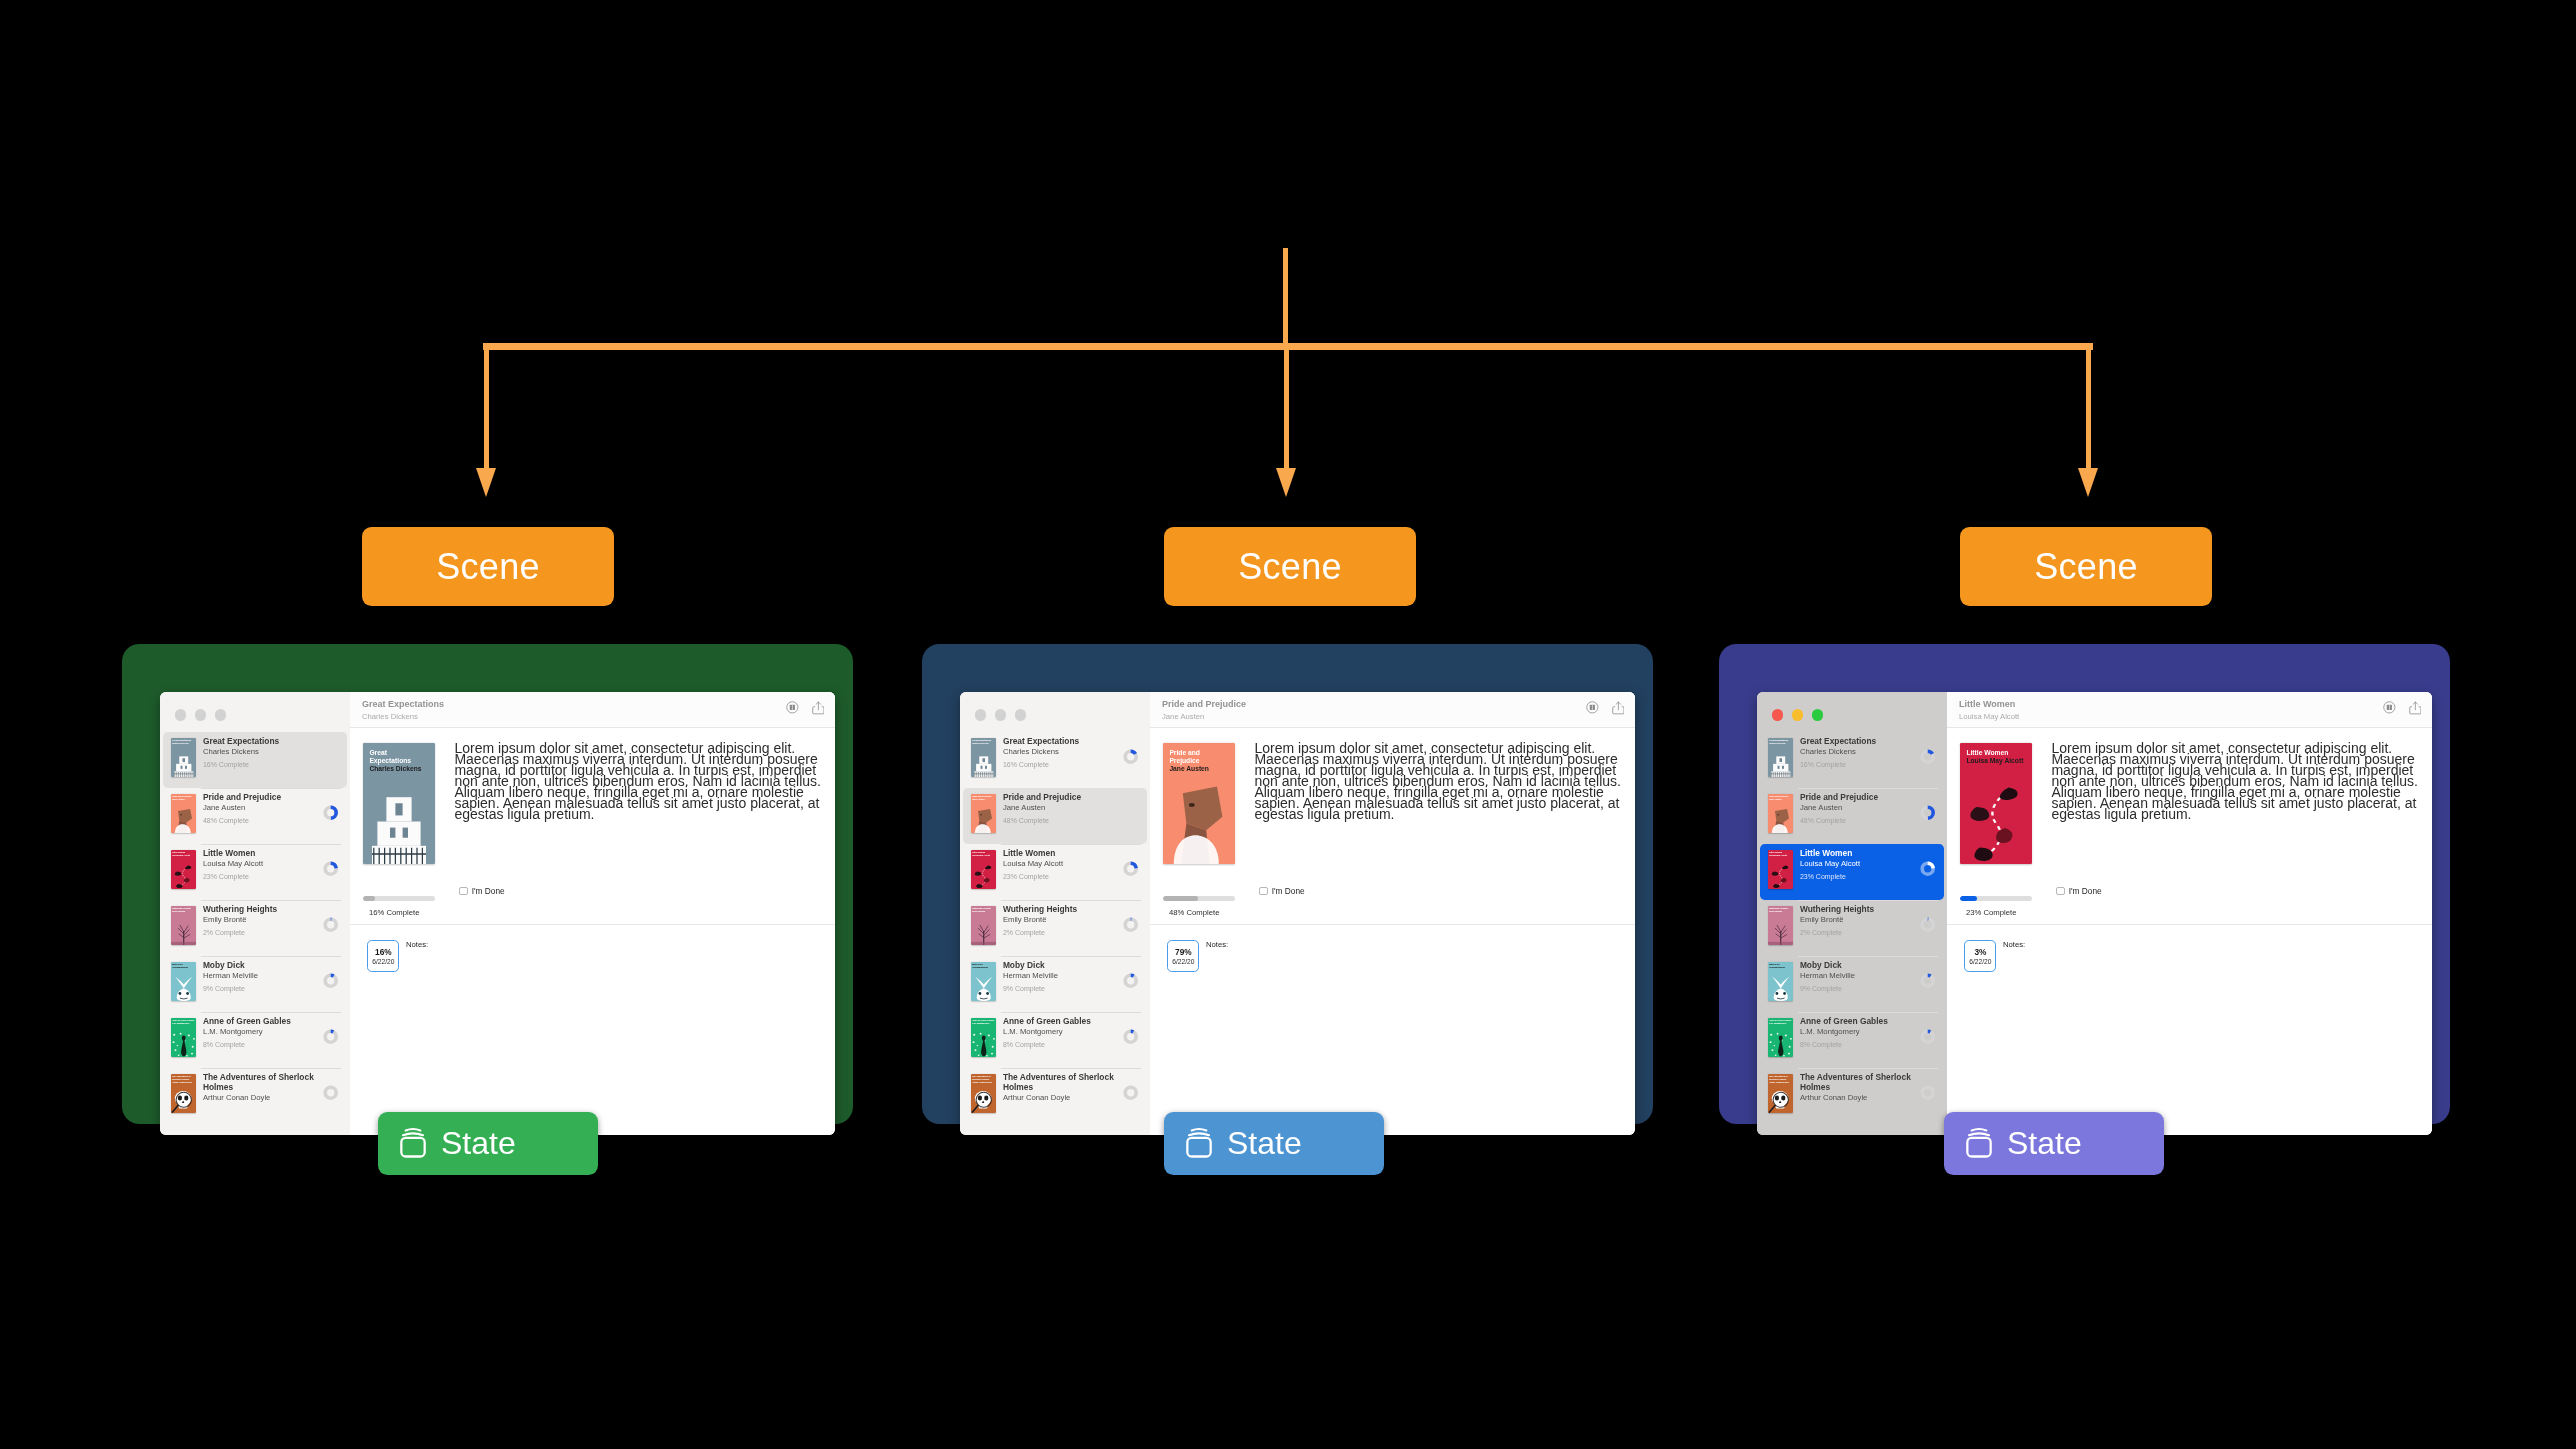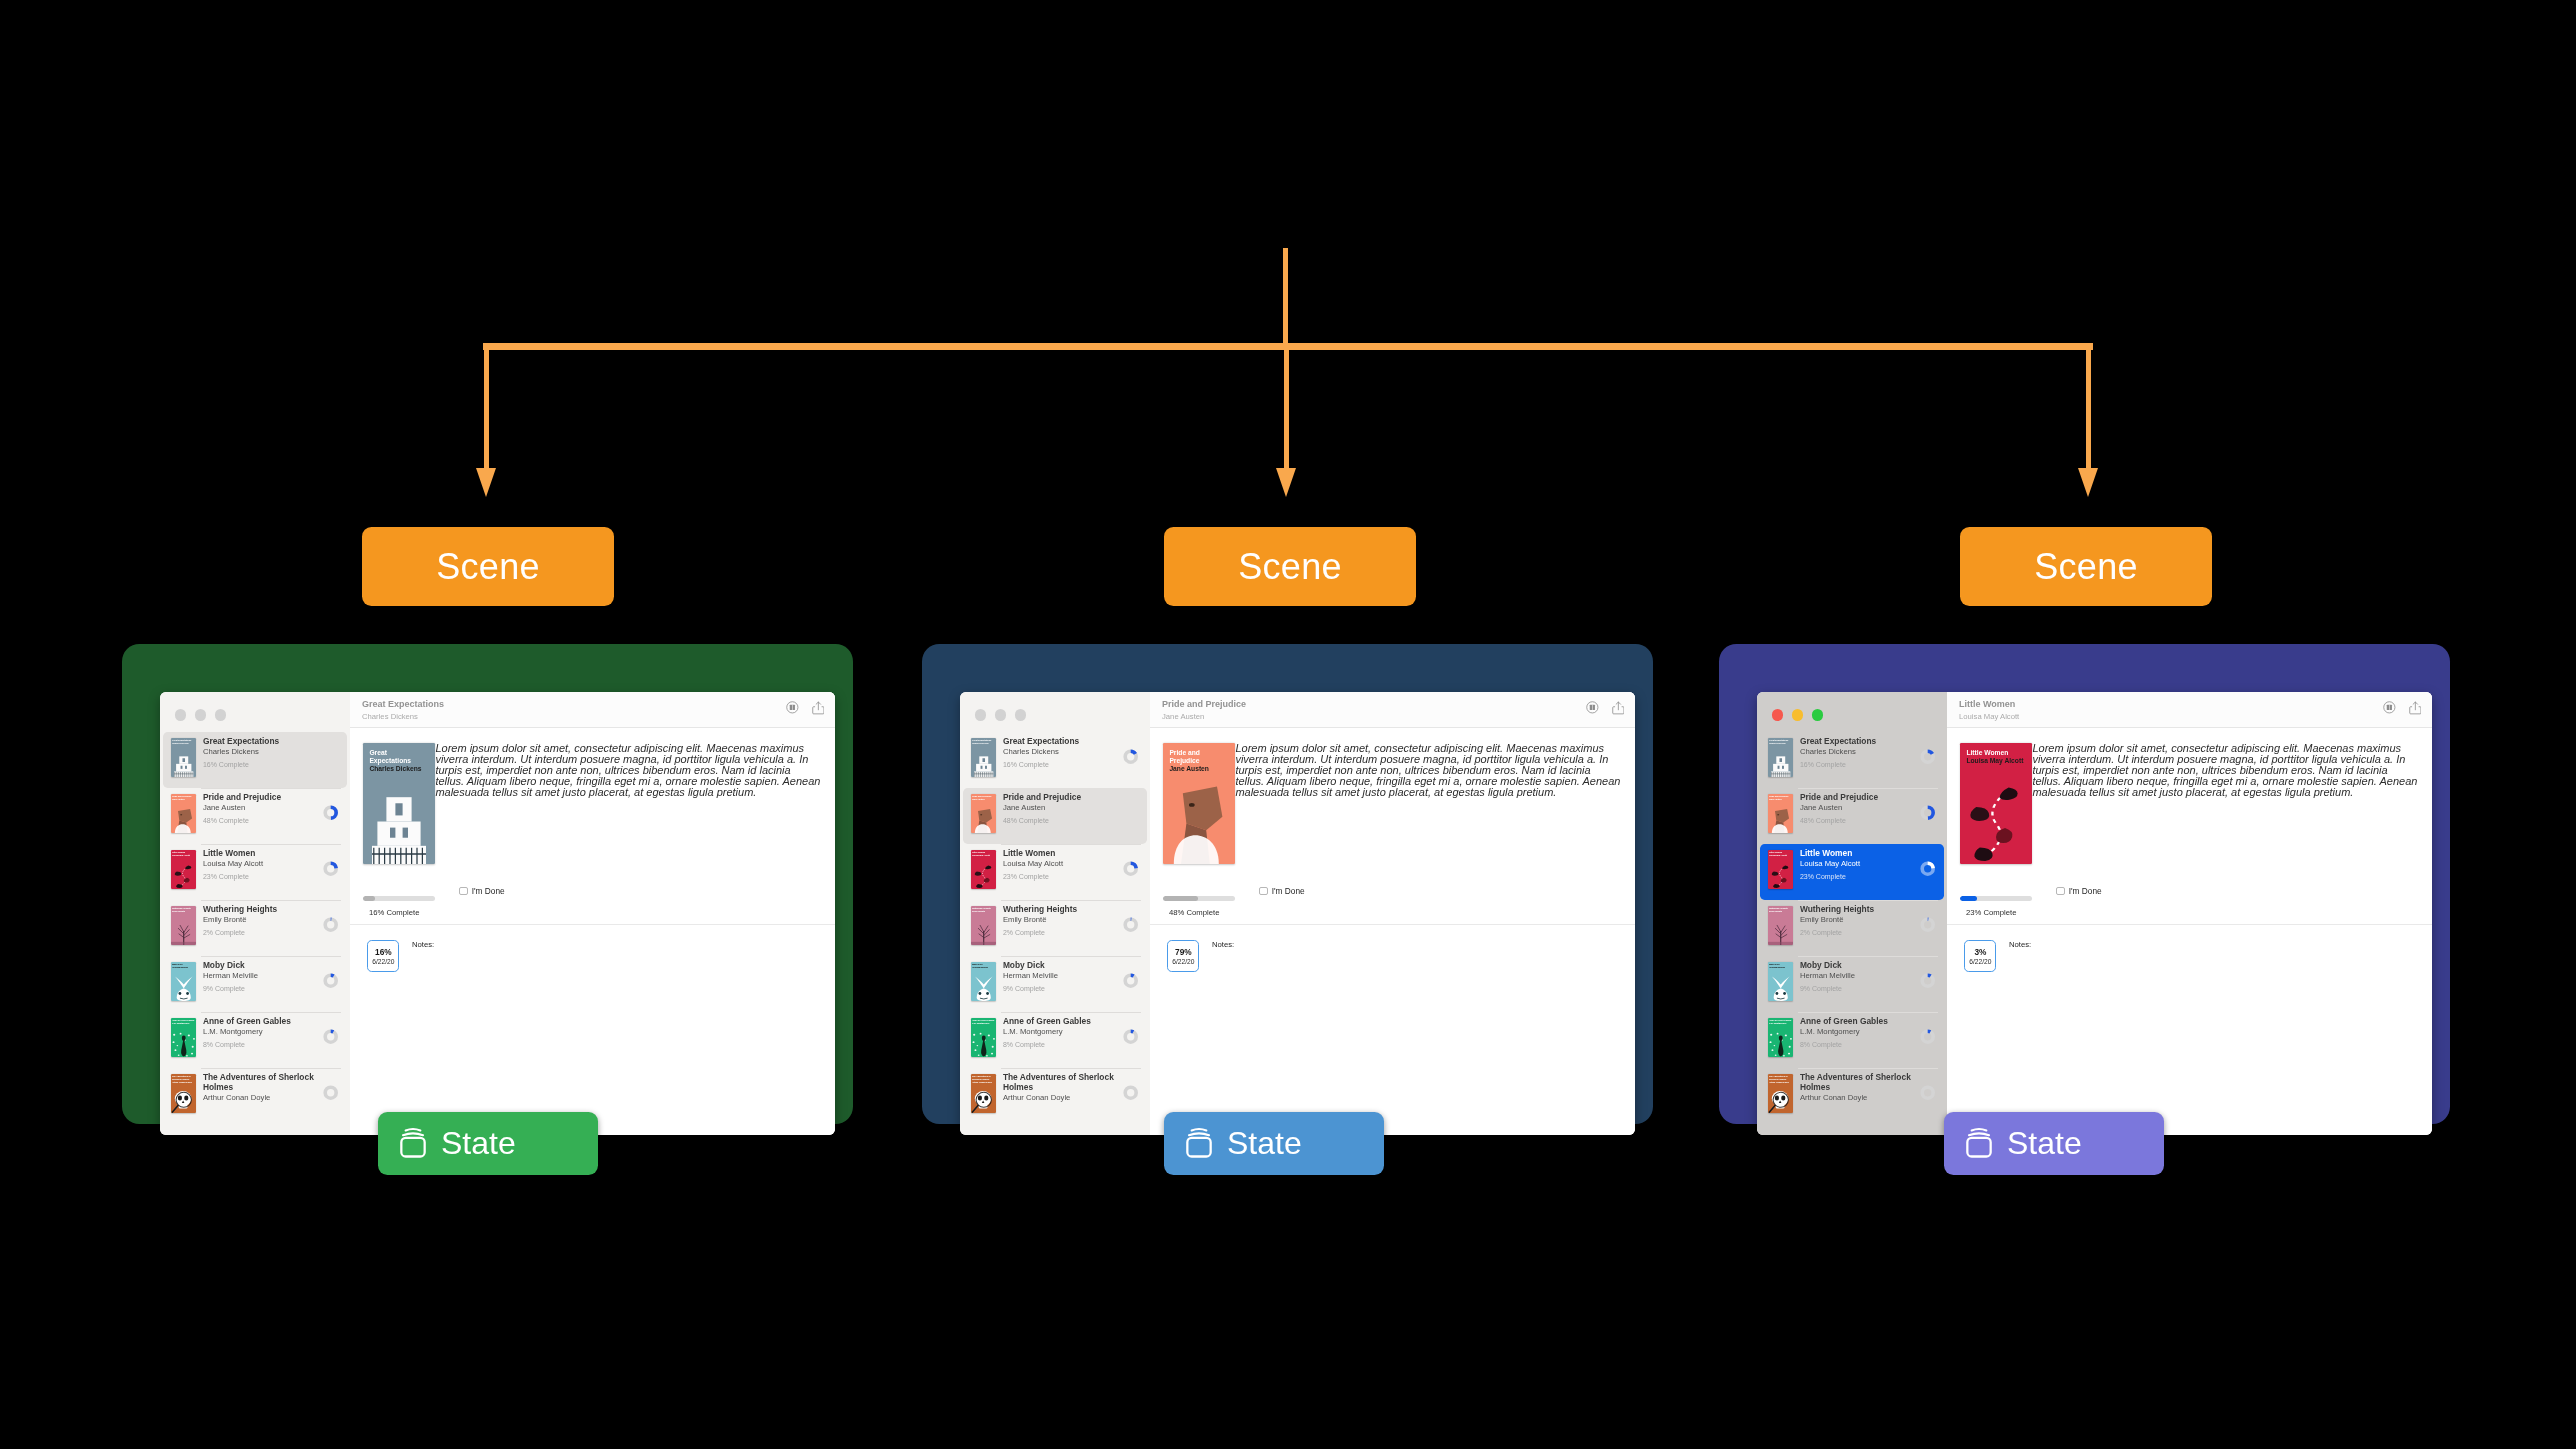--- a/index.html
+++ b/index.html
@@ -138,22 +138,22 @@
   .detail-body { position: relative; height: 197px; padding: 14.8px 13.4px 0 13.4px; display: flex; }
   .cover {
     width: 72px; height: 121px; flex: 0 0 72px; position: relative;
     border-radius: 1.3px; overflow: hidden; box-shadow: 0 0.7px 2px rgba(0,0,0,0.22);
   }
   .cover .ct { position: absolute; left: 6px; top: 6px; right: 5.4px; font-size: 6.7px; line-height: 8px; font-weight: bold; color: #fff; }
   .cover .ct .dk { color: #1c1c1c; display: block; }
   .cover .cart { position: absolute; left: 0; right: 0; bottom: 0; top: 33%; }
 
   .lorem {
-    flex: 1;
-    font-size: 11px; line-height: 11px; color: #2C2C2C; font-style: italic;
+    margin-left: 19px; flex: 1;
+    font-size: 14px; line-height: 11px; color: #2C2C2C;
   }
 
   .progressbar {
     position: absolute; left: 13.4px; bottom: 24px;
     width: 72px; height: 4.7px; border-radius: 2.7px; background: #DEDEDE; overflow: hidden;
   }
   .progressbar i { display: block; height: 100%; border-radius: 2.7px; background: #B3B3B3; }
   .progressbar.is-blue i { background: #0B61E6; }
   .pct-under { position: absolute; left: 19px; bottom: 8px; font-size: 7.7px; color: #2E2E2E; }
 
@@ -162,21 +162,21 @@
   .done-lbl { font-size: 8.3px; color: #1F1F1F; }
 
   .detail-foot { position: absolute; left: 0; right: 0; top: 232px; bottom: 0; border-top: 0.7px solid #E9E9E9; }
   .pct-card {
     position: absolute; left: 17.4px; top: 14.8px; width: 32px; height: 32px;
     border: 1.1px solid #4A9BEA; border-radius: 4.7px; background: #fff;
     display: flex; flex-direction: column; align-items: center; justify-content: center;
   }
   .pct-card .pv { font-size: 8.3px; font-weight: bold; color: #191919; }
   .pct-card .pd { font-size: 6.7px; color: #292929; margin-top: 0.7px; }
-  .notes-lbl { position: absolute; left: 62px; top: 14.8px; font-size: 7.7px; color: #1F1F1F; }
+  .notes-lbl { position: absolute; left: 56px; top: 14.8px; font-size: 7.7px; color: #1F1F1F; }
 
   
   .state-pill {
     position: absolute; top: 1112px; height: 63px; width: 220px;
     border-radius: 9.4px; display: flex; align-items: center; gap: 12px;
     padding-left: 19px; color: #FFFFFF;
     box-shadow: 0 2.7px 6.7px rgba(0,0,0,0.4);
   }
   #state-pill-1 { left: 378px; background: #35AF54; }
   #state-pill-2 { left: 1164px; background: #4C94D2; }

